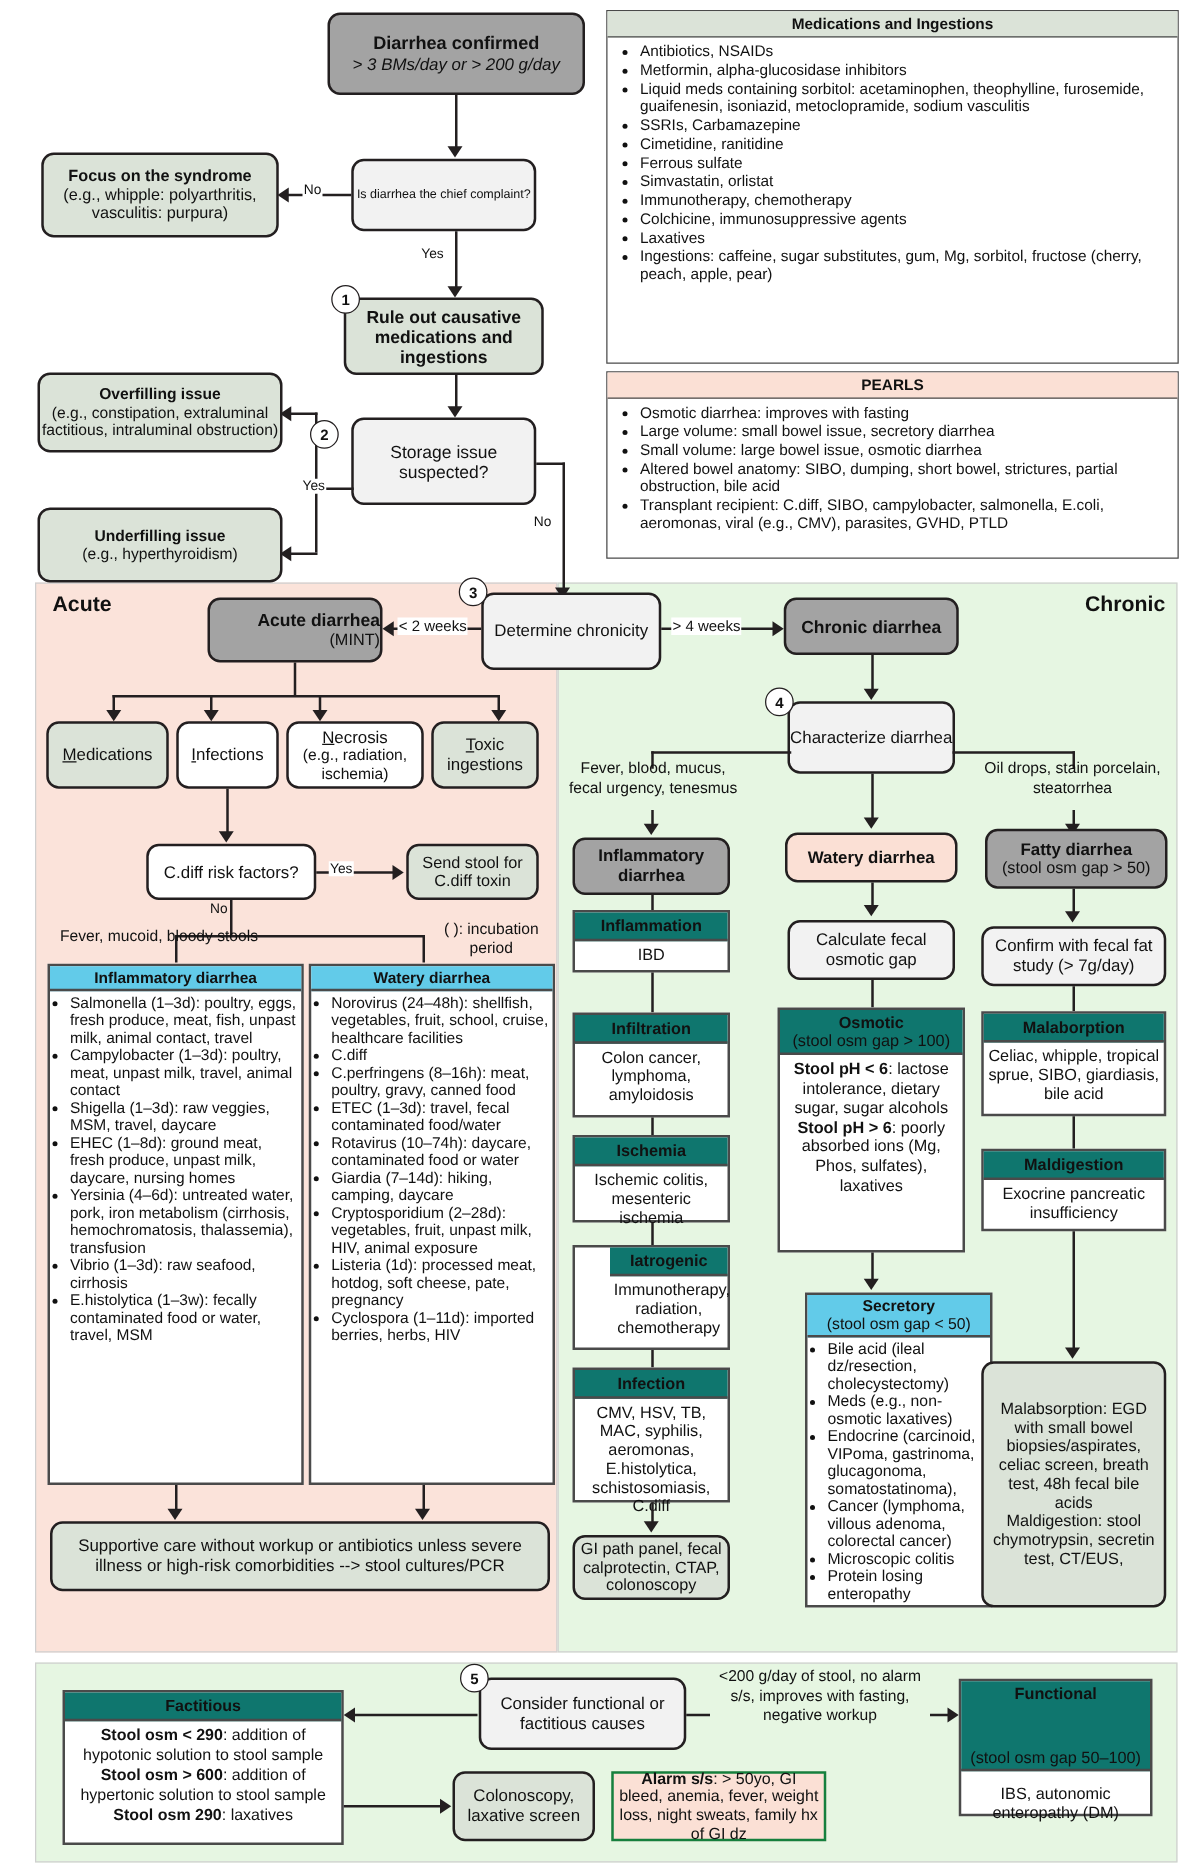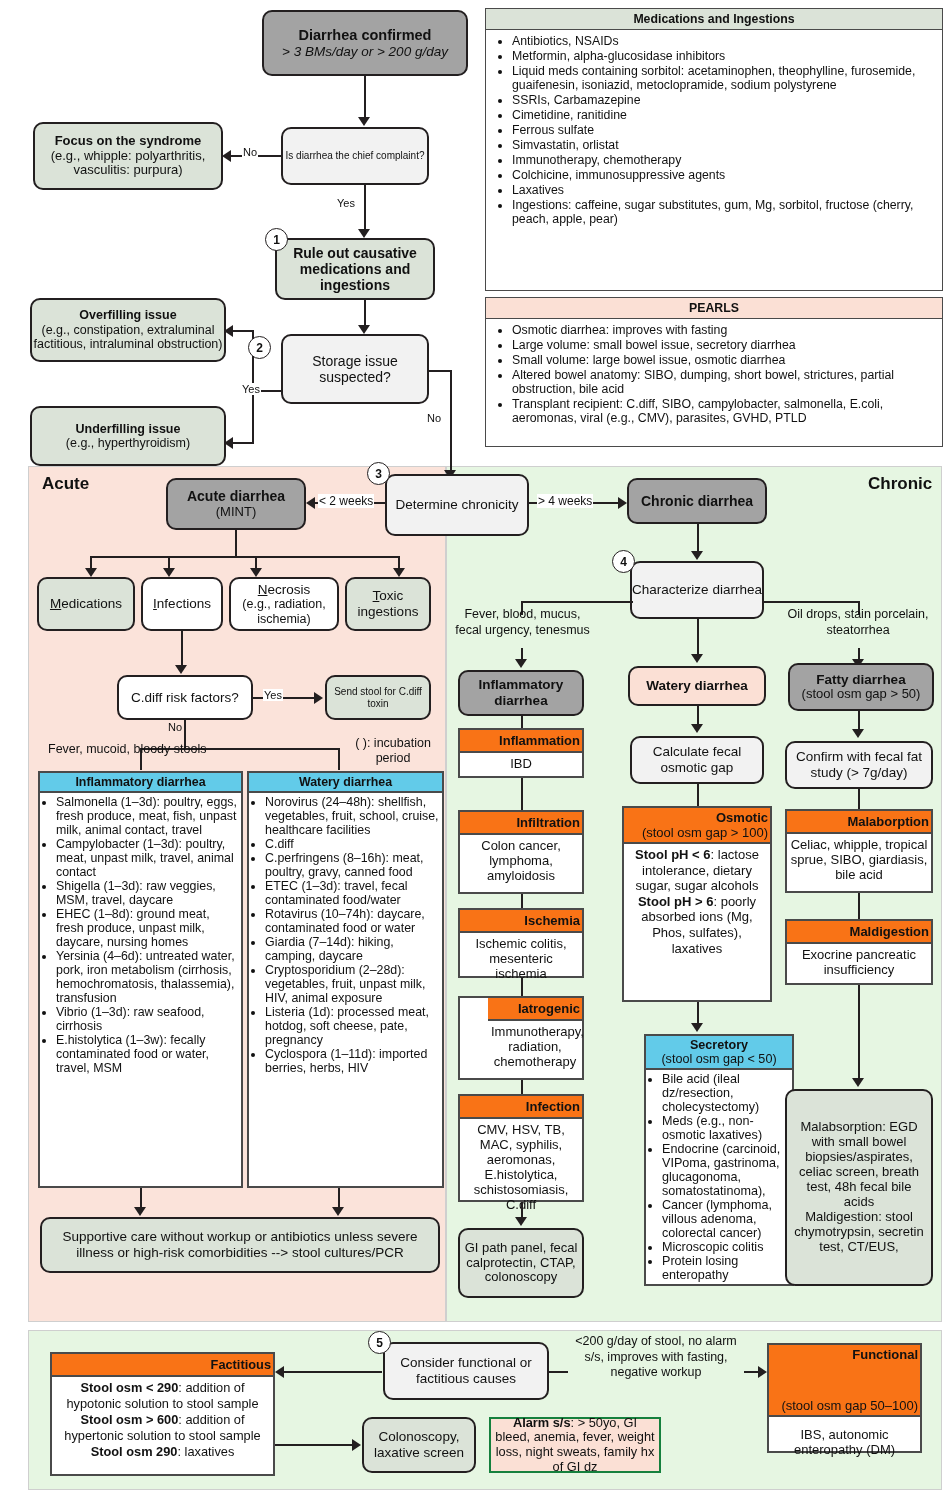--- a/index.html
+++ b/index.html
@@ -13,21 +13,21 @@
   .blue{background:#a3a3a3;}
   .grey{background:#dbe3d8;}
   .lgrey{background:#f2f2f2;}
   .pink{background:#fbe0d5;}
   .white{background:#ffffff;}
   .b{font-weight:bold;}
   .it{font-style:italic;}
 
   
   .stack{position:absolute;box-sizing:border-box;border:2px solid #4a4a4a;background:#fff;}
-  .stack .hd{background:#f97316;border-bottom:2px solid #4a4a4a;font-weight:bold;text-align:right;padding:3px 2px;}
+  .stack .hd{background:#0f766e;border-bottom:2px solid #4a4a4a;font-weight:bold;text-align:center;padding:3px 2px;}
   .stack .bd{text-align:center;padding:3px 3px;}
 
   
   .panel{position:absolute;box-sizing:border-box;border:1.5px solid #4a4a4a;background:#fff;}
   .panel .ph{font-weight:bold;text-align:center;padding:3px 0;border-bottom:1.5px solid #4a4a4a;}
   .panel .pb{padding:4px 6px 5px 6px;}
   .panel ul{margin:0;padding-left:20px;}
   .panel li{margin:0 0 1px 0;}
 
   
@@ -70,21 +70,21 @@
 
   <div class="secthead" style="left:42px;top:474px;">Acute</div>
   <div class="secthead" style="left:868px;top:474px;">Chronic</div>
 
   <div class="panel" style="left:485px;top:8px;width:458px;height:283px;font-size:12.3px;">
     <div class="ph grey">Medications and Ingestions</div>
     <div class="pb">
       <ul>
         <li>Antibiotics, NSAIDs</li>
         <li>Metformin, alpha-glucosidase inhibitors</li>
-        <li>Liquid meds containing sorbitol: acetaminophen, theophylline, furosemide, guaifenesin, isoniazid, metoclopramide, sodium polystyrene</li>
+        <li>Liquid meds containing sorbitol: acetaminophen, theophylline, furosemide, guaifenesin, isoniazid, metoclopramide, sodium vasculitis</li>
         <li>SSRIs, Carbamazepine</li>
         <li>Cimetidine, ranitidine</li>
         <li>Ferrous sulfate</li>
         <li>Simvastatin, orlistat</li>
         <li>Immunotherapy, chemotherapy</li>
         <li>Colchicine, immunosuppressive agents</li>
         <li>Laxatives</li>
         <li>Ingestions: caffeine, sugar substitutes, gum, Mg, sorbitol, fructose (cherry, peach, apple, pear)</li>
       </ul>
     </div>
@@ -160,21 +160,21 @@
   <div class="hl ln" style="left:429px;top:370px;width:23px;"></div>
   <div class="vl ln" style="left:450px;top:370px;height:104px;"></div>
   <div class="arr arr-d" style="left:444px;top:470px;"></div>
   <div class="elbl padded" style="left:426px;top:412px;">No</div>
 
   <div class="box rnd lgrey" style="left:385px;top:474px;width:144px;height:62px;font-size:13.5px;">
     <div>Determine chronicity</div>
   </div>
   <div class="circnum" style="left:367px;top:462px;">3</div>
 
-  <div class="box rnd blue" style="left:166px;top:478px;width:140px;height:52px;font-size:14px;">
+  <div class="box rnd blue" style="left:166px;top:478px;width:140px;height:52px;font-size:14px;align-items:flex-end;">
     <div class="b">Acute diarrhea</div>
     <div style="font-size:13px;">(MINT)</div>
   </div>
   <div class="hl ln" style="left:313px;top:502px;width:72px;"></div>
   <div class="arr arr-l" style="left:306px;top:497px;"></div>
   <div class="elbl padded" style="left:318px;top:494px;font-size:12px;">&lt; 2 weeks</div>
 
   <div class="box rnd blue" style="left:627px;top:478px;width:140px;height:46px;font-size:14px;">
     <div class="b">Chronic diarrhea</div>
   </div>
@@ -207,21 +207,21 @@
     <div><span style="text-decoration:underline">T</span><span>oxic</span></div>
     <div>ingestions</div>
   </div>
 
   <div class="vl ln" style="left:181px;top:631px;height:37px;"></div>
   <div class="arr arr-d" style="left:175px;top:665px;"></div>
 
   <div class="box rnd white" style="left:117px;top:675px;width:136px;height:45px;font-size:13.5px;">
     <div>C.diff risk factors?</div>
   </div>
-  <div class="box rnd grey" style="left:325px;top:675px;width:106px;height:45px;font-size:10px;">
+  <div class="box rnd grey" style="left:325px;top:675px;width:106px;height:45px;font-size:13px;">
     <div>Send stool for C.diff toxin</div>
   </div>
   <div class="hl ln" style="left:253px;top:697px;width:63px;"></div>
   <div class="arr arr-r" style="left:314px;top:692px;"></div>
   <div class="elbl padded" style="left:263px;top:689px;">Yes</div>
 
   <div class="vl ln" style="left:184px;top:720px;height:28px;"></div>
   <div class="elbl" style="left:168px;top:721px;">No</div>
   <div class="hl ln" style="left:140px;top:748px;width:200px;"></div>
   <div class="vl ln" style="left:140px;top:748px;height:22px;"></div>
@@ -323,21 +323,21 @@
     <div class="hd">Iatrogenic</div>
     <div class="bd">Immunotherapy, radiation, chemotherapy</div>
   </div>
   <div class="vl ln" style="left:521px;top:1080px;height:14px;"></div>
   <div class="stack" style="left:458px;top:1094px;width:126px;height:108px;font-size:13px;">
     <div class="hd">Infection</div>
     <div class="bd">CMV, HSV, TB, MAC, syphilis, aeromonas, E.histolytica, schistosomiasis, C.diff</div>
   </div>
   <div class="vl ln" style="left:521px;top:1202px;height:18px;"></div>
   <div class="arr arr-d" style="left:515px;top:1217px;"></div>
-  <div class="box rnd grey" style="left:458px;top:1228px;width:126px;height:70px;font-size:13px;">
+  <div class="box rnd grey" style="left:458px;top:1228px;width:126px;height:52px;font-size:13px;">
     <div>GI path panel, fecal calprotectin, CTAP, colonoscopy</div>
   </div>
 
   <div class="vl ln" style="left:697px;top:706px;height:22px;"></div>
   <div class="arr arr-d" style="left:691px;top:724px;"></div>
   <div class="box rnd lgrey" style="left:630px;top:736px;width:134px;height:48px;font-size:13.5px;">
     <div>Calculate fecal osmotic gap</div>
   </div>
   <div class="vl ln" style="left:697px;top:784px;height:22px;"></div>
 

